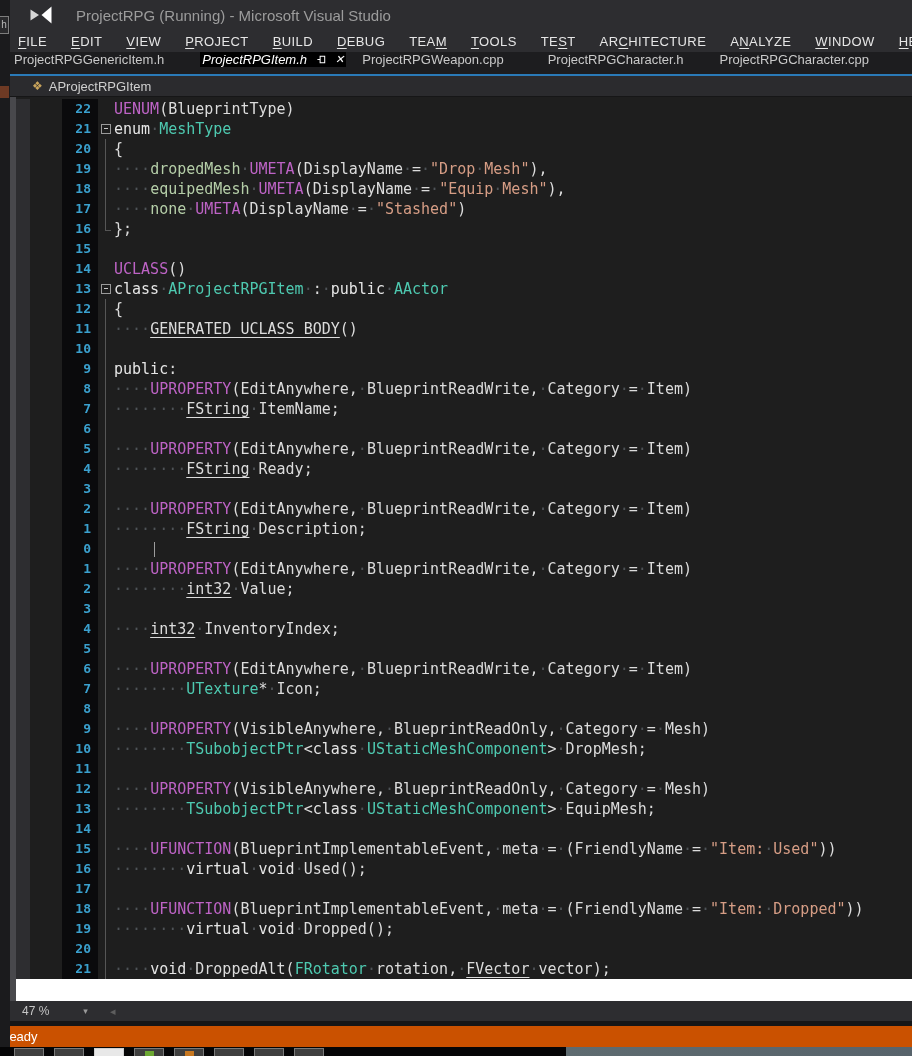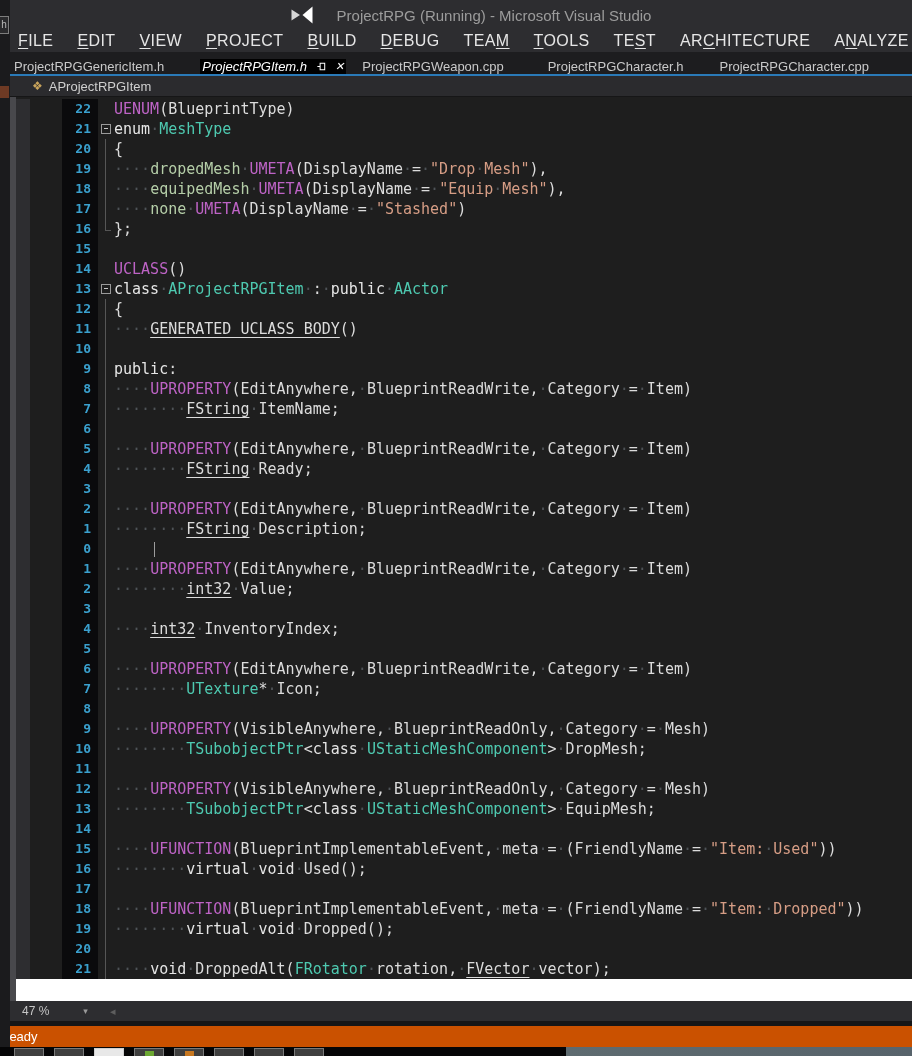--- a/index.html
+++ b/index.html
@@ -7,31 +7,31 @@
        font-family:"Liberation Sans",sans-serif;-webkit-font-smoothing:antialiased;}
   .abs{position:absolute;}
 
   
   #left-edge{left:0;top:0;width:10px;height:1047px;background:#1B1B1D;z-index:5;}
   #edge-tab{position:absolute;left:0;top:16px;width:8px;height:16px;border:1px solid #7d7d7d;border-left:none;
             color:#b8b8b8;font-size:10px;line-height:15px;text-align:center;background:#2a2a2c;}
   #edge-frag{position:absolute;left:0;top:86px;width:9px;height:12px;background:#6E3A24;}
 
   
-  #titlebar{left:10px;top:0;width:902px;height:30px;background:#2D2D30;display:flex;align-items:center;justify-content:center;}
+  #titlebar{left:10px;top:0;width:902px;height:30px;background:#2D2D30;display:flex;align-items:center;}
   #vs-logo{margin-left:18px;width:26px;height:22px;display:flex;align-items:center;justify-content:center;}
   #title-text{margin-left:22px;color:#9C9C9C;font-size:15px;white-space:nowrap;}
 
   
   #menubar{left:10px;top:30px;width:902px;height:22px;background:#2D2D30;display:flex;align-items:center;padding-left:8px;box-sizing:border-box;}
-  .menu-item{color:#E6E6E6;font-size:16px;letter-spacing:.4px;margin-right:24px;white-space:nowrap;cursor:default;}
+  .menu-item{color:#E6E6E6;font-size:13px;letter-spacing:.4px;margin-right:24px;white-space:nowrap;cursor:default;}
   .menu-item u{text-decoration:underline;text-underline-offset:2px;}
 
   
-  #tabstrip{left:10px;top:52px;width:902px;height:22px;background:#1D1D1F;display:flex;align-items:flex-end;overflow:hidden;}
+  #tabstrip{left:10px;top:52px;width:902px;height:22px;background:#1D1D1F;display:flex;align-items:flex-start;overflow:hidden;}
   .tab{display:flex;align-items:center;padding:0 10px;font-size:13px;color:#C9C9C9;white-space:nowrap;}
   .tab.active{background:#000000;color:#FFFFFF;padding:0 2px;font-style:italic;}
   .tab:nth-child(1){padding-left:4px;}
   .tab:nth-child(2){margin-left:26px;}
   .tab:nth-child(3){margin-left:6px;}
   .tab:nth-child(4){margin-left:24px;}
   .tab:nth-child(5){margin-left:16px;}
   .tab:nth-child(6){margin-left:36px;}
   .tab .pin{margin-left:9px;display:flex;align-items:center;}
   .tab .close{margin-left:8px;font-size:11px;color:#FFFFFF;line-height:1;}

